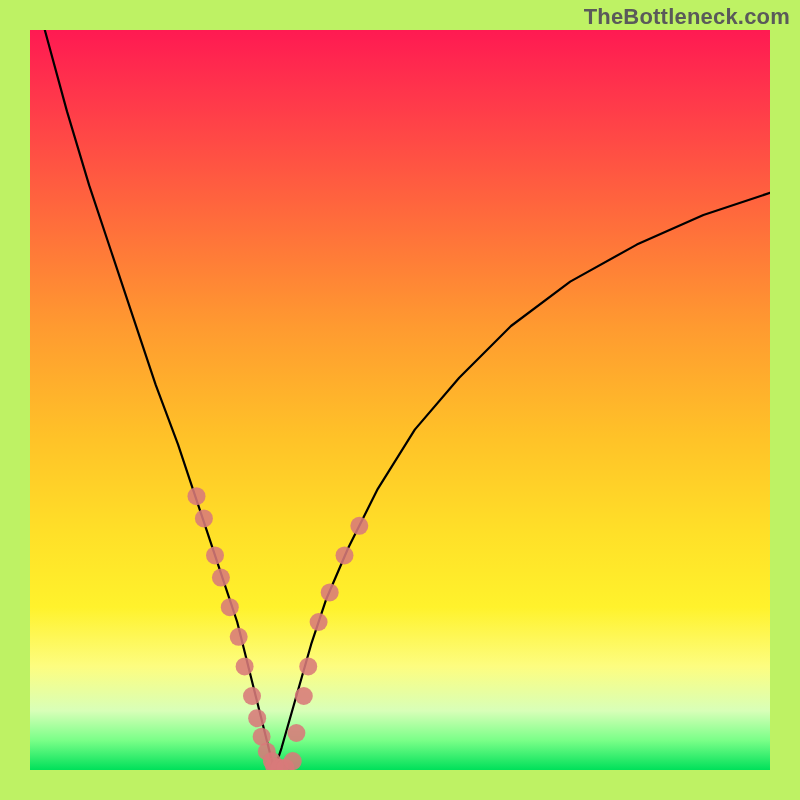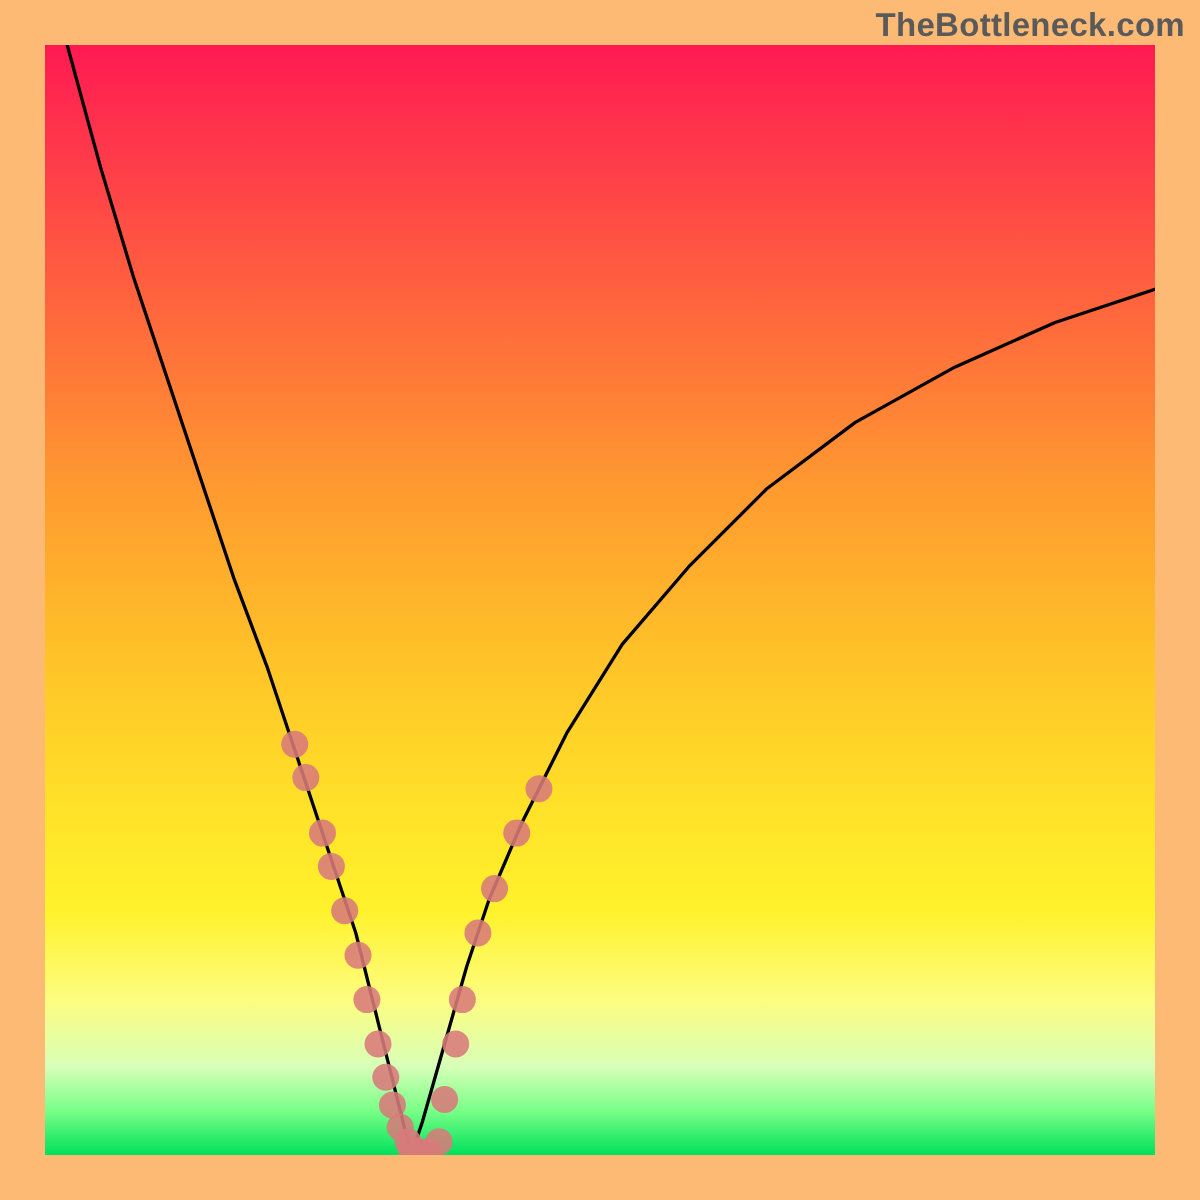--- a/index.html
+++ b/index.html
@@ -6,21 +6,21 @@
     margin: 0;
     padding: 0;
     width: 800px;
     height: 800px;
     overflow: hidden;
     font-family: Arial, Helvetica, sans-serif;
   }
   .frame {
     width: 800px;
     height: 800px;
-    background: #fdba74;
+    background: #bef264;
     position: relative;
   }
   .watermark {
     position: absolute;
     top: 4px;
     right: 10px;
     color: #5a5a5a;
     font-size: 22px;
     font-weight: 600;
     letter-spacing: 0.2px;

